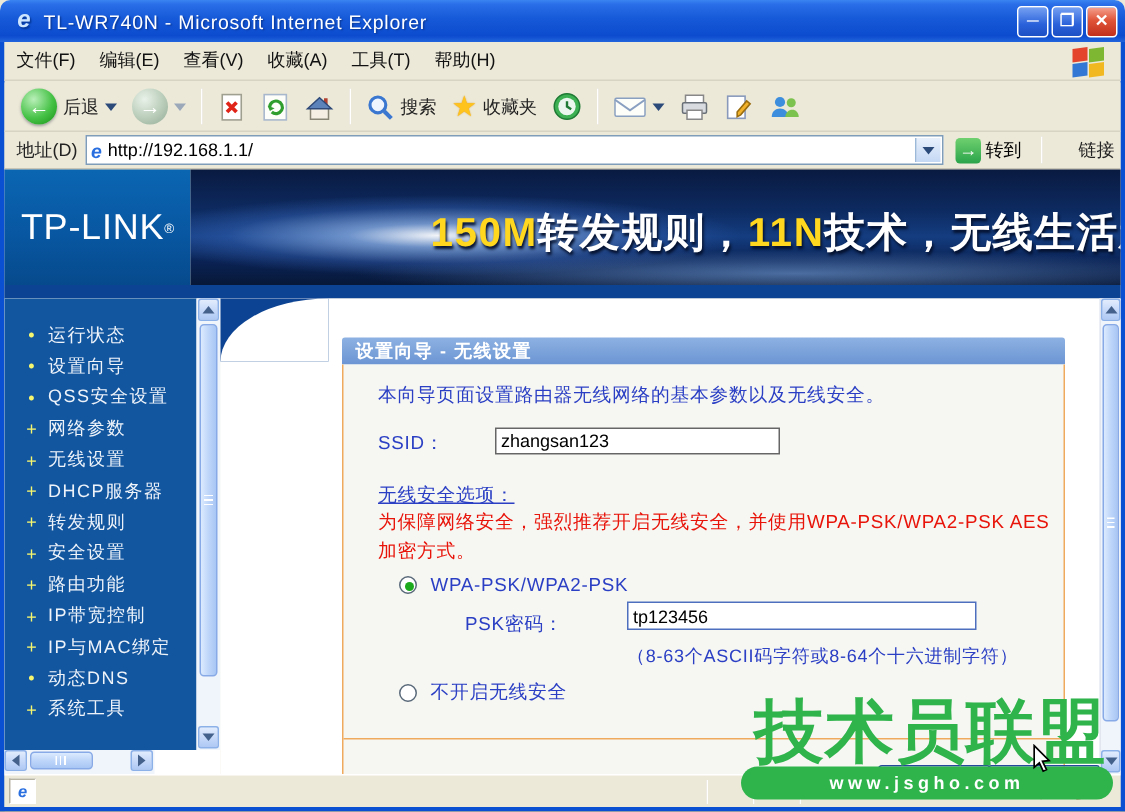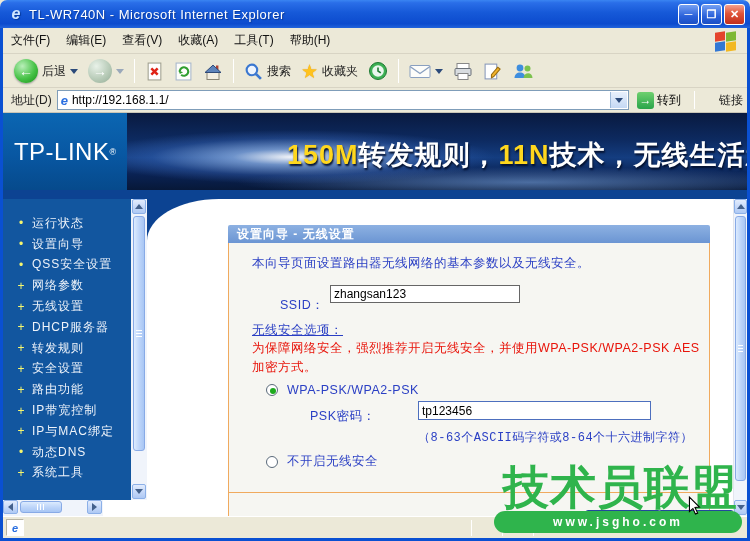--- a/index.html
+++ b/index.html
@@ -102,33 +102,33 @@
 
   
   .panel-header{position:absolute;left:81px;top:26px;width:482px;height:18px;
     background:linear-gradient(#8db1e2,#6b95d3);color:#fff;font-size:12px;font-weight:bold;
     line-height:18px;padding-left:9px;letter-spacing:1px;border-radius:2px 2px 0 0;}
   .panel-body{position:absolute;left:81px;top:44px;width:482px;height:273px;background:#f6f6f2;
     border-left:1px solid #f0aa5e;border-right:1px solid #f0aa5e;}
   .blue{color:#2a3fc4;}
   .pb-txt{position:absolute;font-size:12.5px;letter-spacing:.5px;}
   .intro{left:23px;top:12px;}
-  .ssid-label{left:23px;top:54px;margin-left:28px;}
+  .ssid-label{left:23px;top:44px;}
   .ssid-input{position:absolute;left:101px;top:42px;width:190px;height:18px;background:#fff;
     border:1px solid #666;font-size:12px;padding:0 3px;color:#000;}
   .sec-head{left:23px;top:79px;text-decoration:underline;}
   .warning{left:23px;top:96px;width:458px;color:#e8140a;line-height:19px;letter-spacing:.5px;}
   .radio-row{position:absolute;display:flex;align-items:center;gap:9px;}
   .r1{left:37px;top:140px;} .r2{left:37px;top:210px;}
   .radio{width:12px;height:12px;border-radius:50%;border:1px solid #5a6a7a;background:#fff;position:relative;}
   .radio.checked::after{content:"";position:absolute;left:3px;top:3px;width:6px;height:6px;border-radius:50%;background:#1daa1d;}
   .psk-label{left:81px;top:165px;}
   .psk-input{position:absolute;left:189px;top:158px;width:233px;height:19px;background:#fff;
     border:1px solid #4d6fbe;font-size:12px;padding:0 3px;color:#000;}
-  .psk-hint{left:189px;top:186px;font-size:12px;font-family:Liberation Mono, monospace;}
+  .psk-hint{left:189px;top:186px;font-size:12px;}
   .divider{position:absolute;left:0;top:249px;width:482px;border-top:1px solid #f0aa5e;}
   .xpbtn{position:absolute;top:267px;width:76px;height:21px;background:linear-gradient(#fefefe,#efeee7 60%,#dcd9cd);
     border:1px solid #23489c;border-radius:3px;font-size:12px;color:#111;padding:0;}
   .btn-prev{left:356px;} .btn-next{left:429px;}
 
   
   .statusbar{position:absolute;left:3px;top:516px;width:744px;height:22px;background:#ECE9D8;
     border-top:1px solid #fff;display:flex;align-items:center;padding:0 3px;}
   .st-ico{width:18px;height:17px;border:1px solid #b8b4a4;border-right-color:#fff;border-bottom-color:#fff;
     background:#fff;display:flex;align-items:center;justify-content:center;margin-right:4px;}

